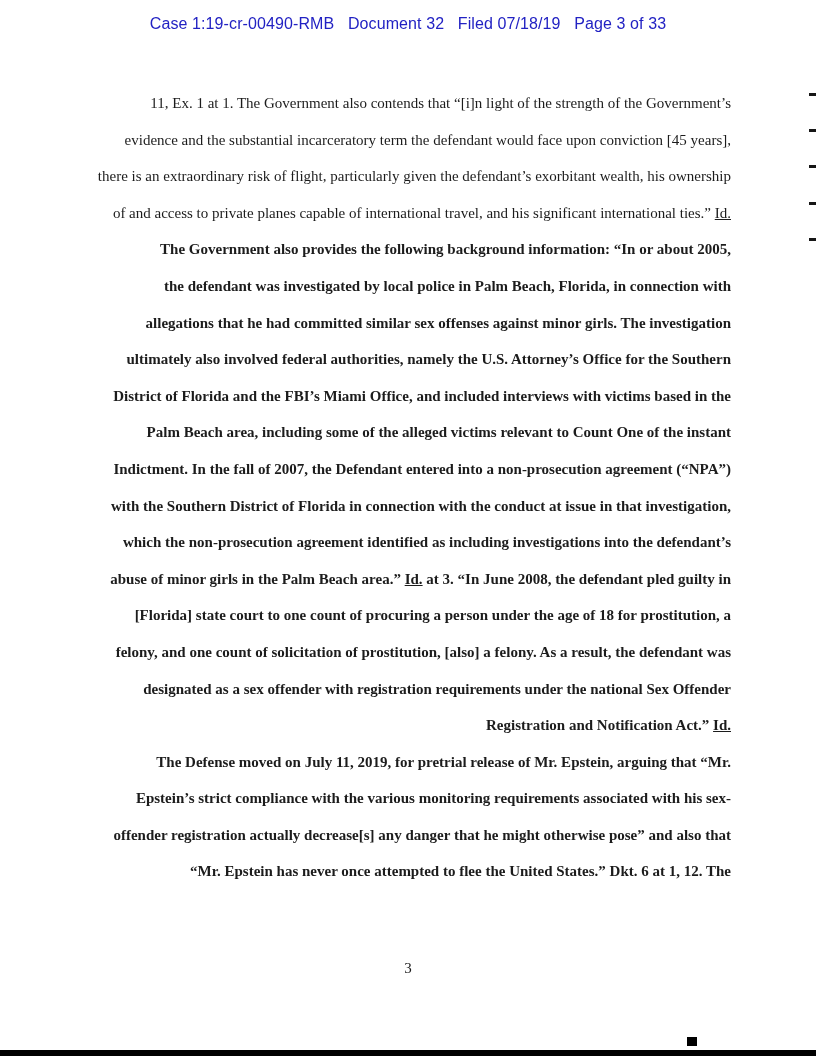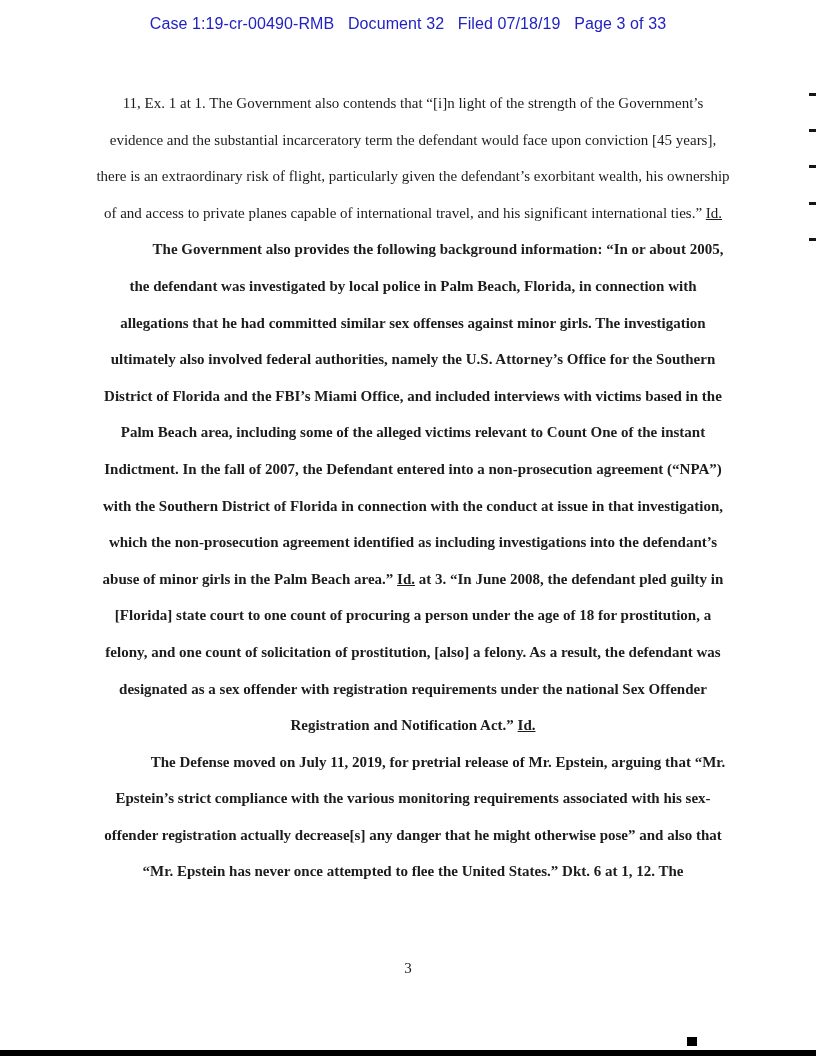--- a/index.html
+++ b/index.html
@@ -26,21 +26,21 @@
     white-space: pre;
     color: #2222c3;
   }
   .doc-body {
     position: absolute;
     top: 85px;
     left: 95px;
     width: 636px;
     font-size: 15px;
     line-height: 36.6px;
-    text-align: center;
+    text-align: right;
   }
   .para { margin: 0; }
   .para.indent { text-indent: 50px; font-weight: bold; }
   .underline { text-decoration: underline; }
   .page-number {
     position: absolute;
     top: 960px;
     left: 0;
     width: 100%;
     text-align: center;

